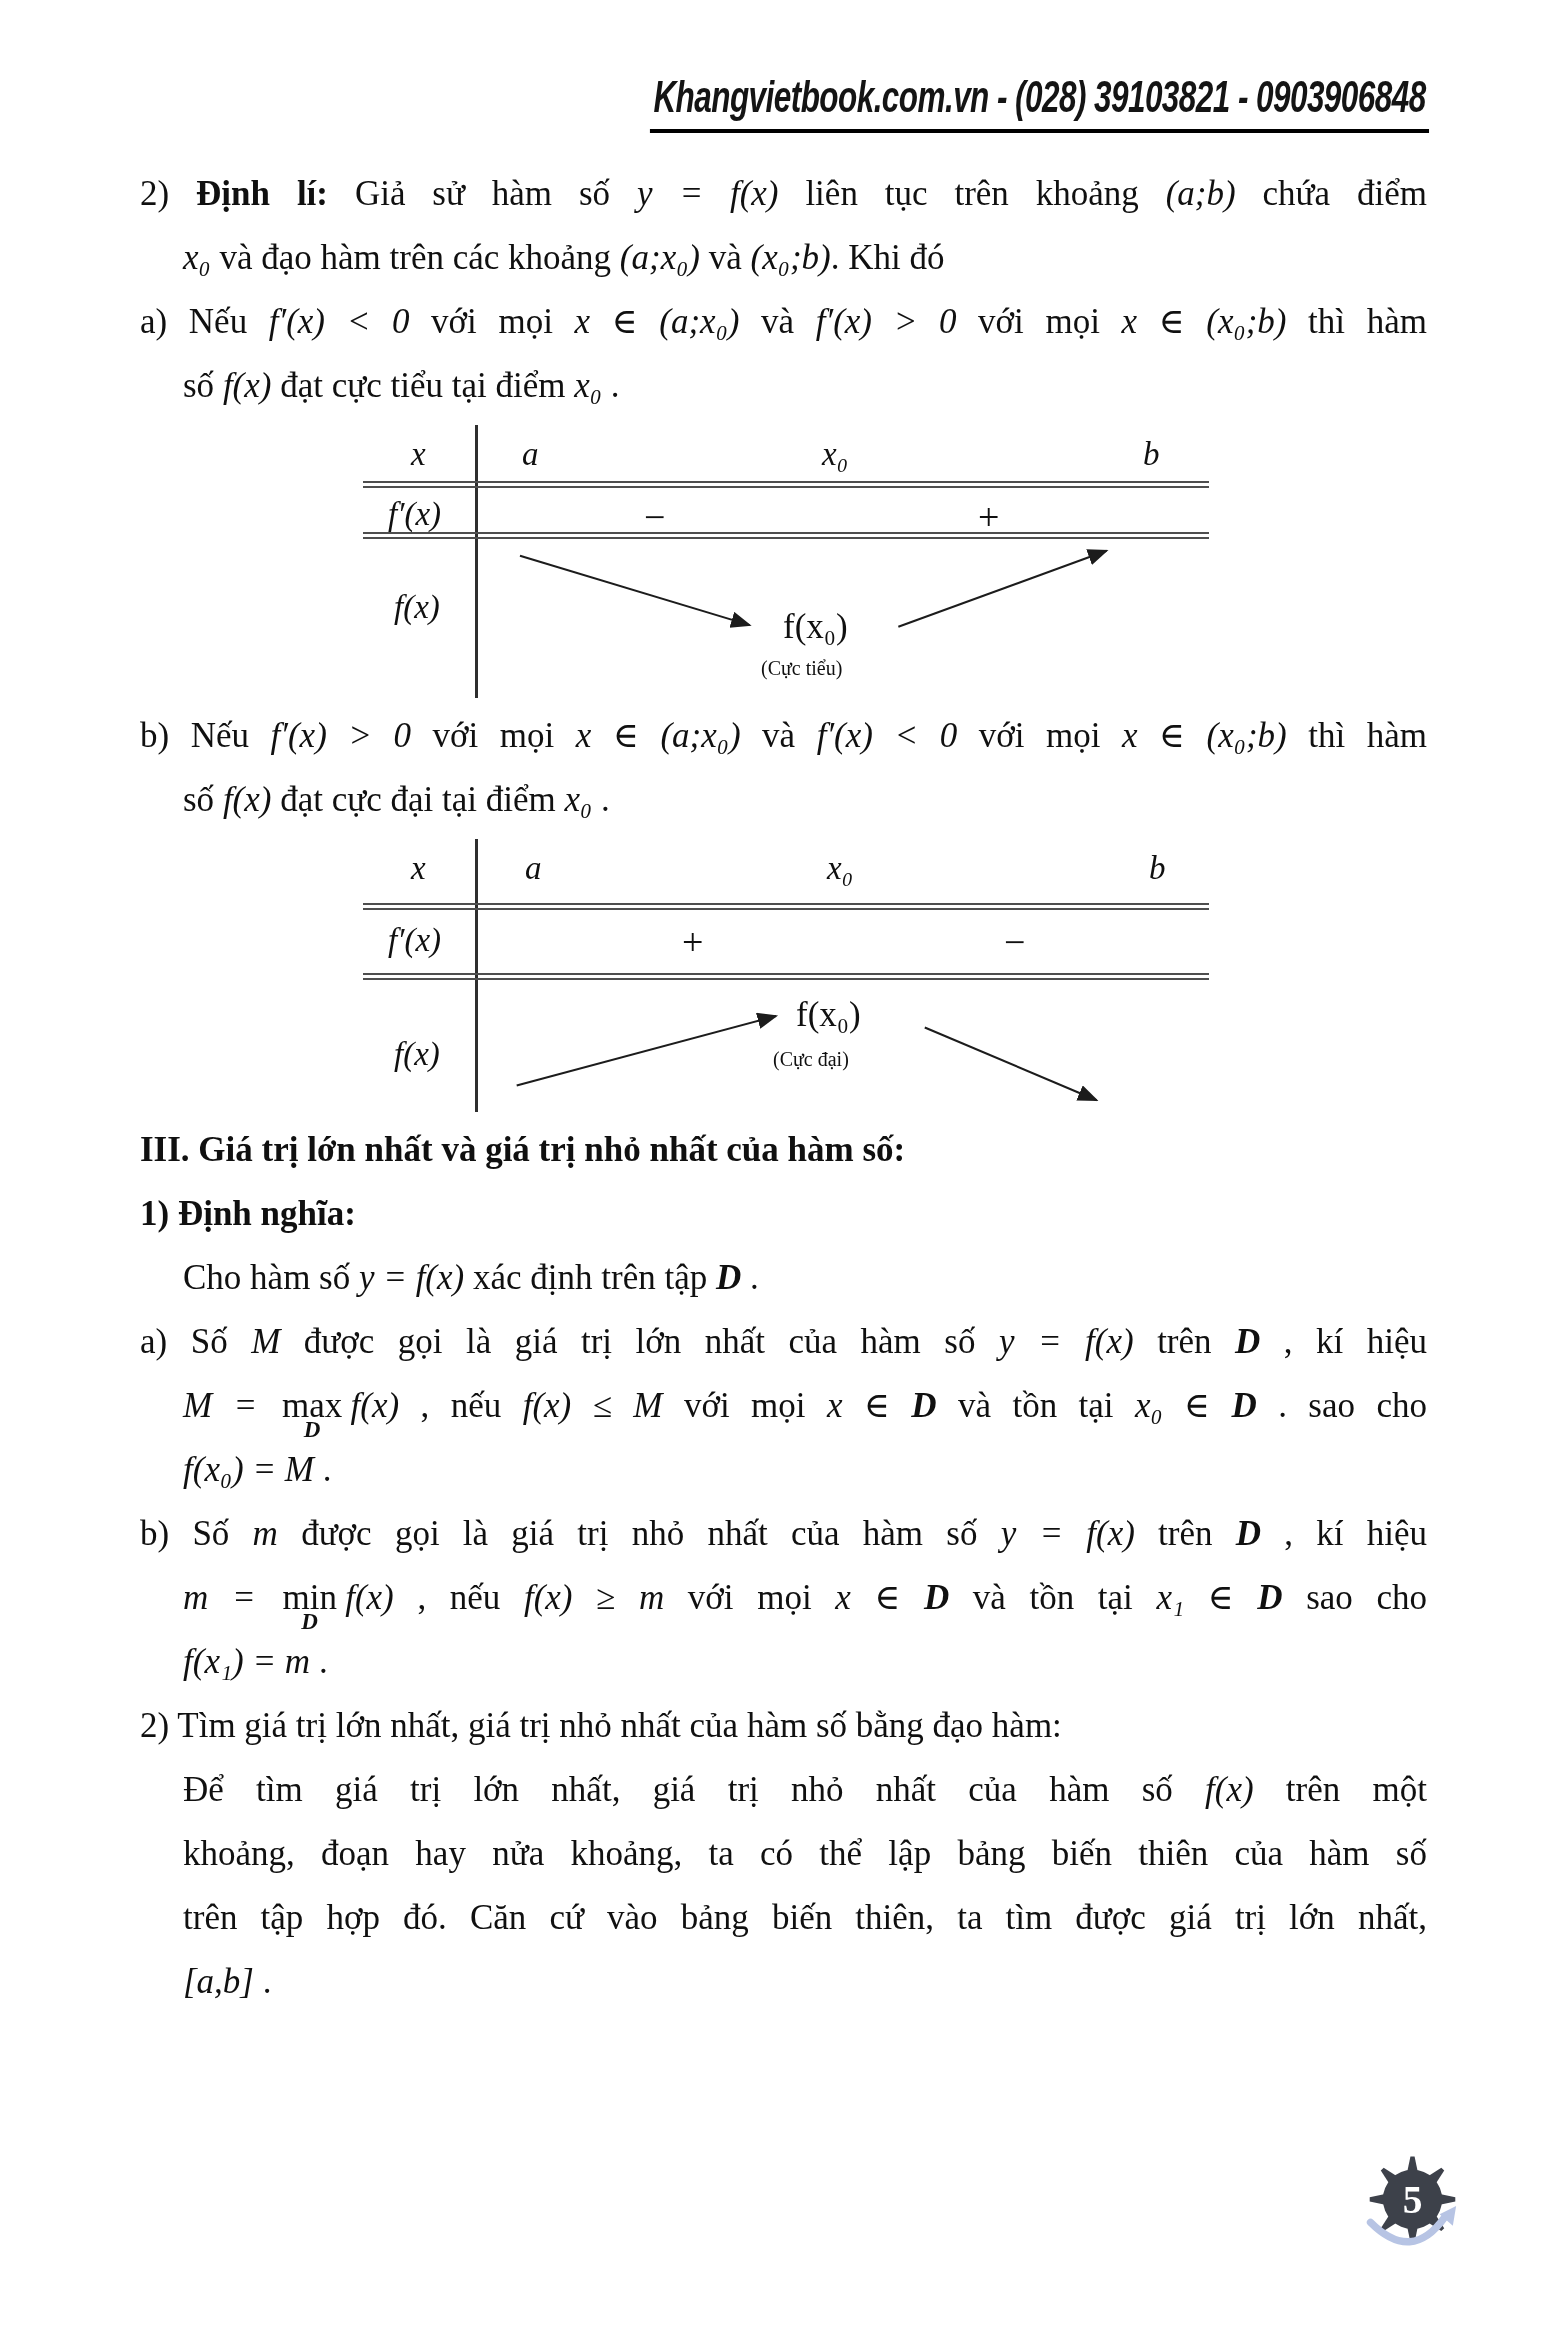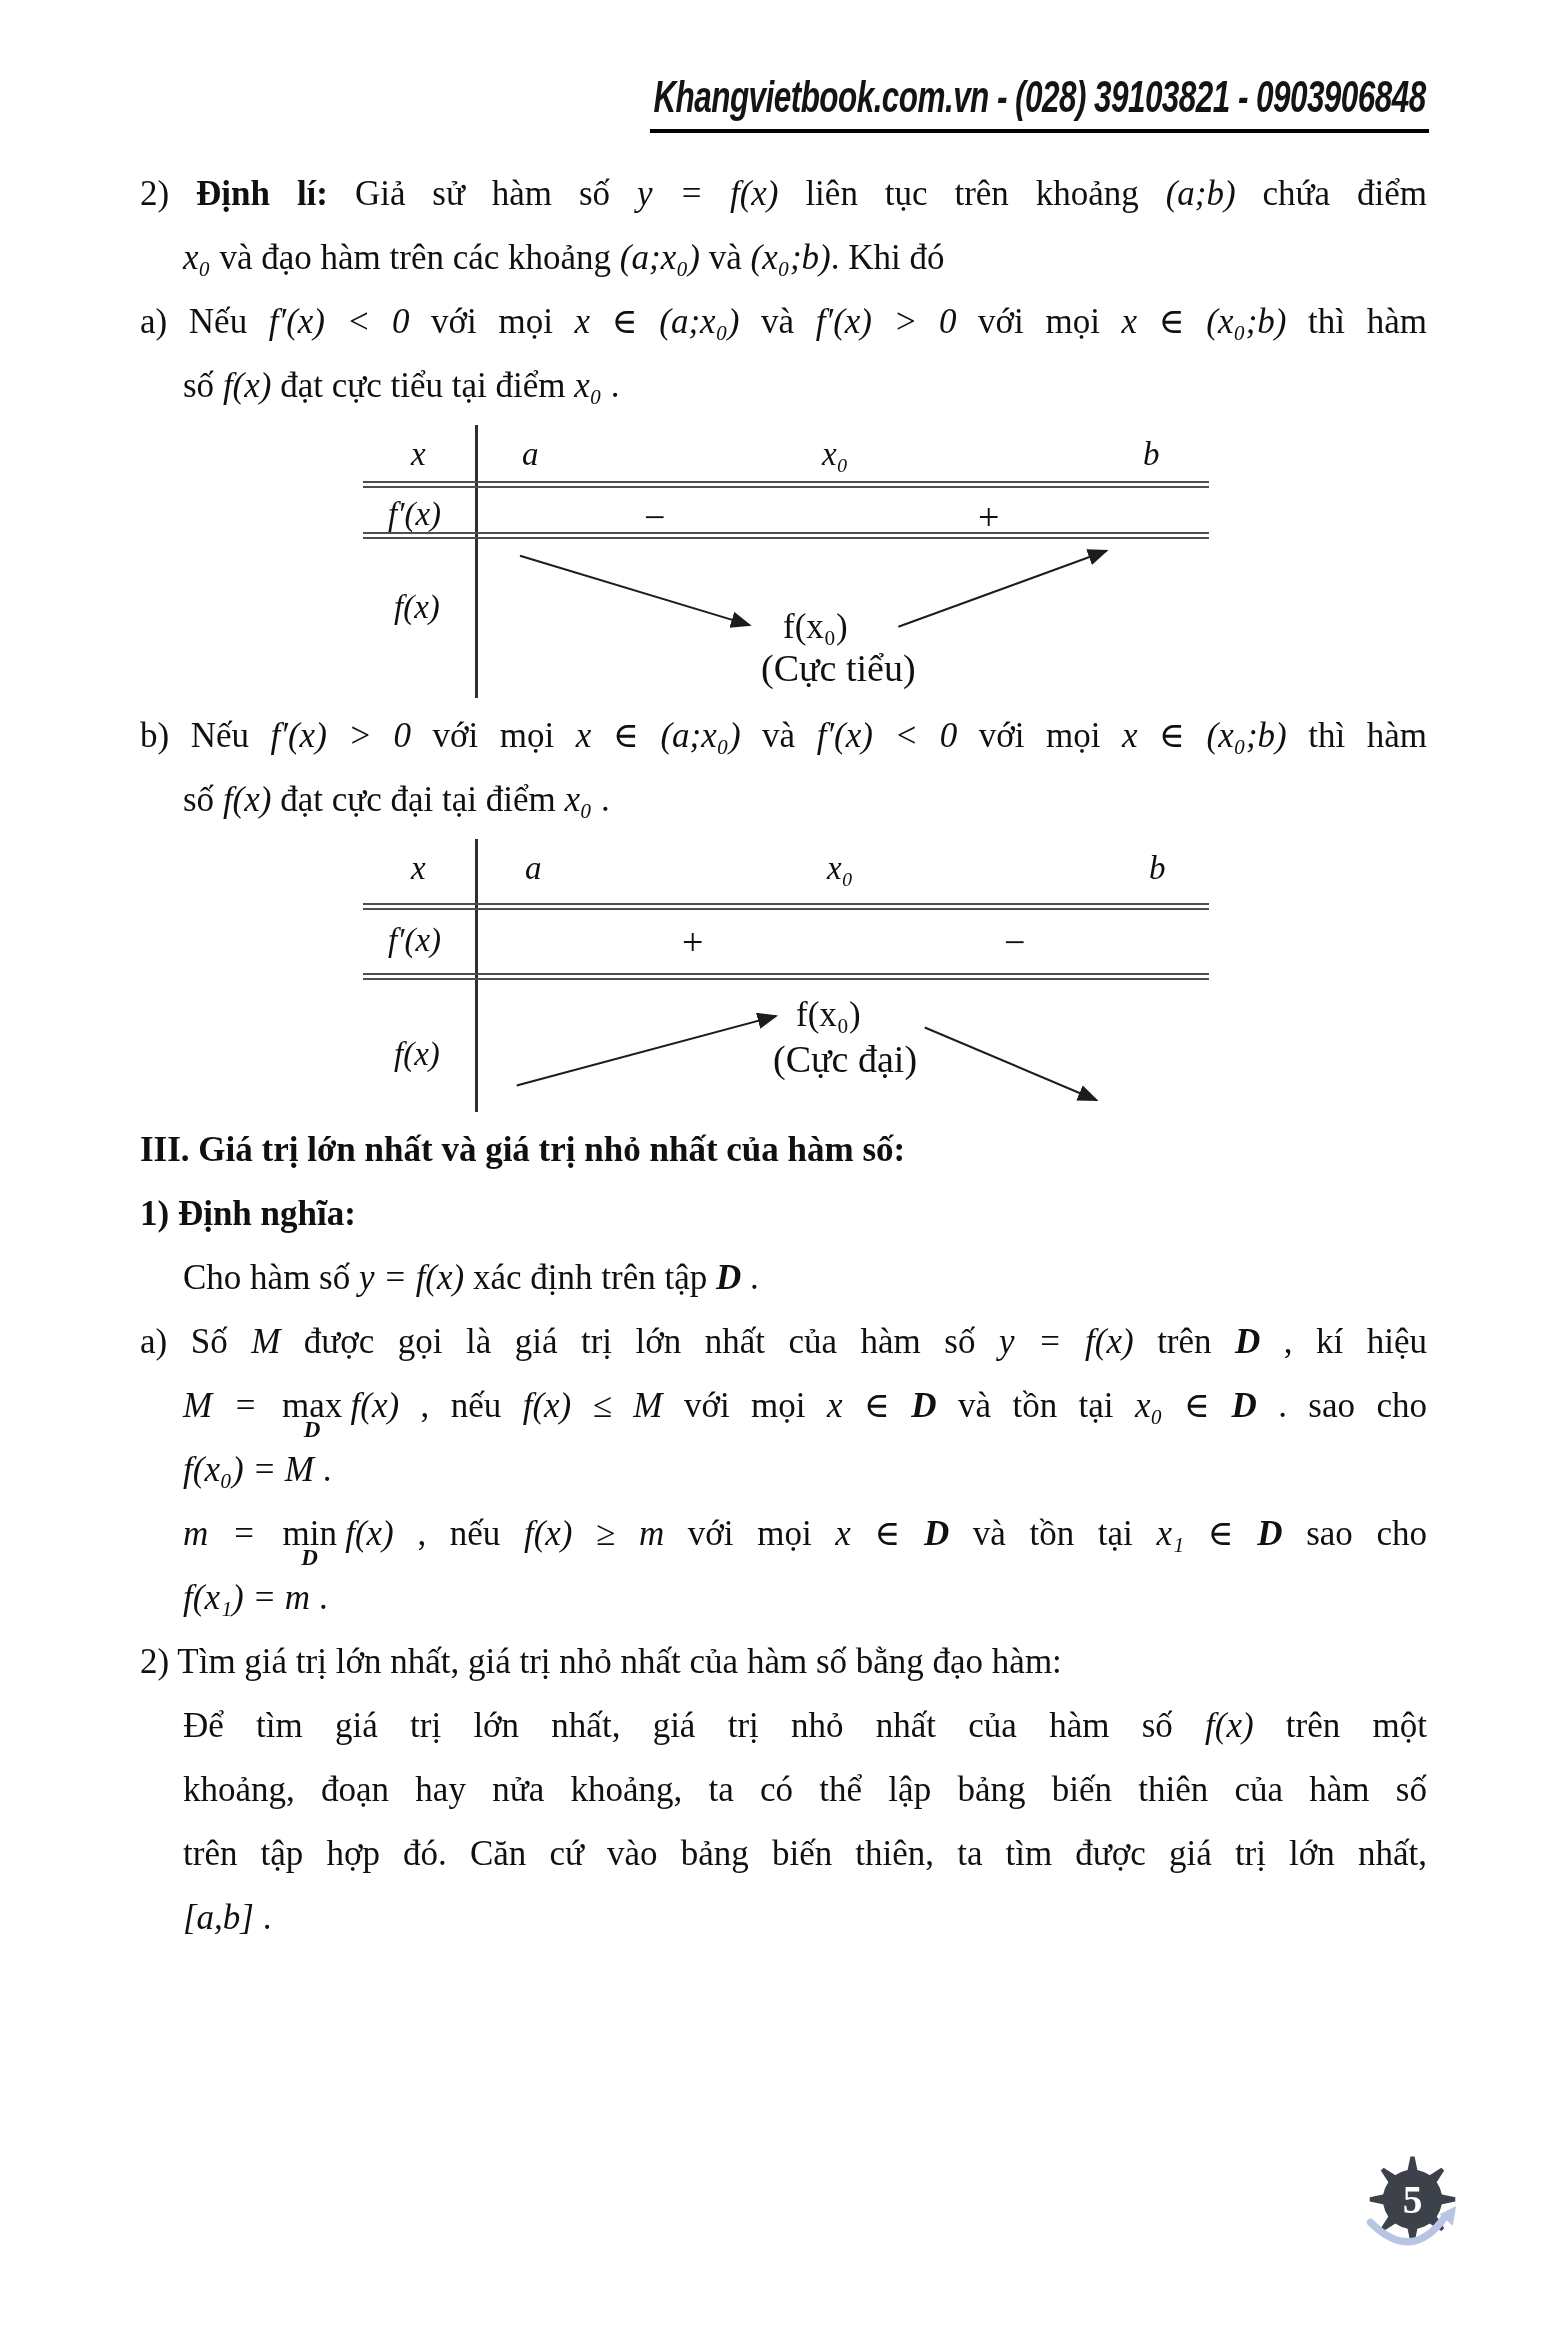--- a/index.html
+++ b/index.html
@@ -29,21 +29,21 @@
   .stack-under{position:absolute;left:50%;top:100%;transform:translateX(-50%);margin-top:-5px;
     font-size:23px;font-style:italic;font-weight:600;line-height:1}
   
   .vtable{position:relative;width:846px;height:273px;margin:6.6px 0 6.6px 223px}
   .vline{position:absolute;left:112px;top:0;width:2.5px;height:273px;background:#2e2e2e}
   .vt-rule{position:absolute;left:0;width:846px;height:3.3px;
     border-top:2.5px solid #4e4e4e;border-bottom:2.5px solid #4e4e4e}
   .vt-label{position:absolute;font-style:italic;font-size:33px;line-height:36px}
   .vt-sign{position:absolute;font-size:38px;line-height:38px}
   .vt-peak{position:absolute;font-size:35px;line-height:38px}
-  .vt-caption{position:absolute;font-size:38px;line-height:31px}
+  .vt-caption{position:absolute;font-size:20px;line-height:31px}
   .vt-svg{position:absolute;left:0;top:0;width:846px;height:273px}
   
   .t1 .pos-x{left:48px;top:11.6px}
   .t1 .pos-a{left:159px;top:11.6px}
   .t1 .pos-x0{left:459px;top:11.6px}
   .t1 .pos-b{left:780px;top:11.6px}
   .t1 .rule-top{top:56px}
   .t1 .pos-fp{left:25px;top:71px}
   .t1 .sign-l{left:281px;top:73px}
   .t1 .sign-r{left:615px;top:73px}
@@ -140,20 +140,21 @@
       <span class="vt-caption pos-cap">(Cực đại)</span>
     </div>
 
     <div>
         <div class="line"><span class="seg-b">III. Giá trị lớn nhất và giá trị nhỏ nhất của hàm số:</span></div>
         <div class="line"><span class="seg-b">1) Định nghĩa:</span></div>
         <div class="line ind"><span class="seg-n">Cho hàm số </span><span class="seg-i">y = f(x)</span><span class="seg-n"> xác định trên tập </span><span class="seg-d">D</span><span class="seg-n"> .</span></div>
         <div class="line just"><span class="seg-n">a) Số </span><span class="seg-i">M</span><span class="seg-n"> được gọi là giá trị lớn nhất của hàm số </span><span class="seg-i">y = f(x)</span><span class="seg-n"> trên </span><span class="seg-d">D</span><span class="seg-n"> , kí hiệu</span></div>
         <div class="line ind just"><span class="seg-i">M = </span><span class="stack"><span class="stack-top">max</span><span class="stack-under">D</span></span><span class="seg-i">f(x)</span><span class="seg-n"> , nếu </span><span class="seg-i">f(x) ≤ M</span><span class="seg-n"> với mọi </span><span class="seg-i">x ∈ </span><span class="seg-d">D</span><span class="seg-n"> và tồn tại </span><span class="seg-i">x₀ ∈ </span><span class="seg-d">D</span><span class="seg-n"> . sao cho</span></div>
         <div class="line ind"><span class="seg-i">f(x₀) = M</span><span class="seg-n"> .</span></div>
+        <div class="line just"><span class="seg-n">b) Số </span><span class="seg-i">m</span><span class="seg-n"> được gọi là giá trị nhỏ nhất của hàm số </span><span class="seg-i">y = f(x)</span><span class="seg-n"> trên </span><span class="seg-d">D</span><span class="seg-n"> , kí hiệu</span></div>
         <div class="line ind just"><span class="seg-i">m = </span><span class="stack"><span class="stack-top">min</span><span class="stack-under">D</span></span><span class="seg-i">f(x)</span><span class="seg-n"> , nếu </span><span class="seg-i">f(x) ≥ m</span><span class="seg-n"> với mọi </span><span class="seg-i">x ∈ </span><span class="seg-d">D</span><span class="seg-n"> và tồn tại </span><span class="seg-i">x₁ ∈ </span><span class="seg-d">D</span><span class="seg-n"> sao cho</span></div>
         <div class="line ind"><span class="seg-i">f(x₁) = m</span><span class="seg-n"> .</span></div>
         <div class="line"><span class="seg-n">2) Tìm giá trị lớn nhất, giá trị nhỏ nhất của hàm số bằng đạo hàm:</span></div>
         <div class="line ind just"><span class="seg-n">Để tìm giá trị lớn nhất, giá trị nhỏ nhất của hàm số </span><span class="seg-i">f(x)</span><span class="seg-n"> trên một</span></div>
         <div class="line ind just"><span class="seg-n">khoảng, đoạn hay nửa khoảng, ta có thể lập bảng biến thiên của hàm số</span></div>
         <div class="line ind just"><span class="seg-n">trên tập hợp đó. Căn cứ vào bảng biến thiên, ta tìm được giá trị lớn nhất,</span></div>
         <div class="line ind"><span class="seg-i">[a,b]</span><span class="seg-n"> .</span></div>
       </div>
   </div>
 

